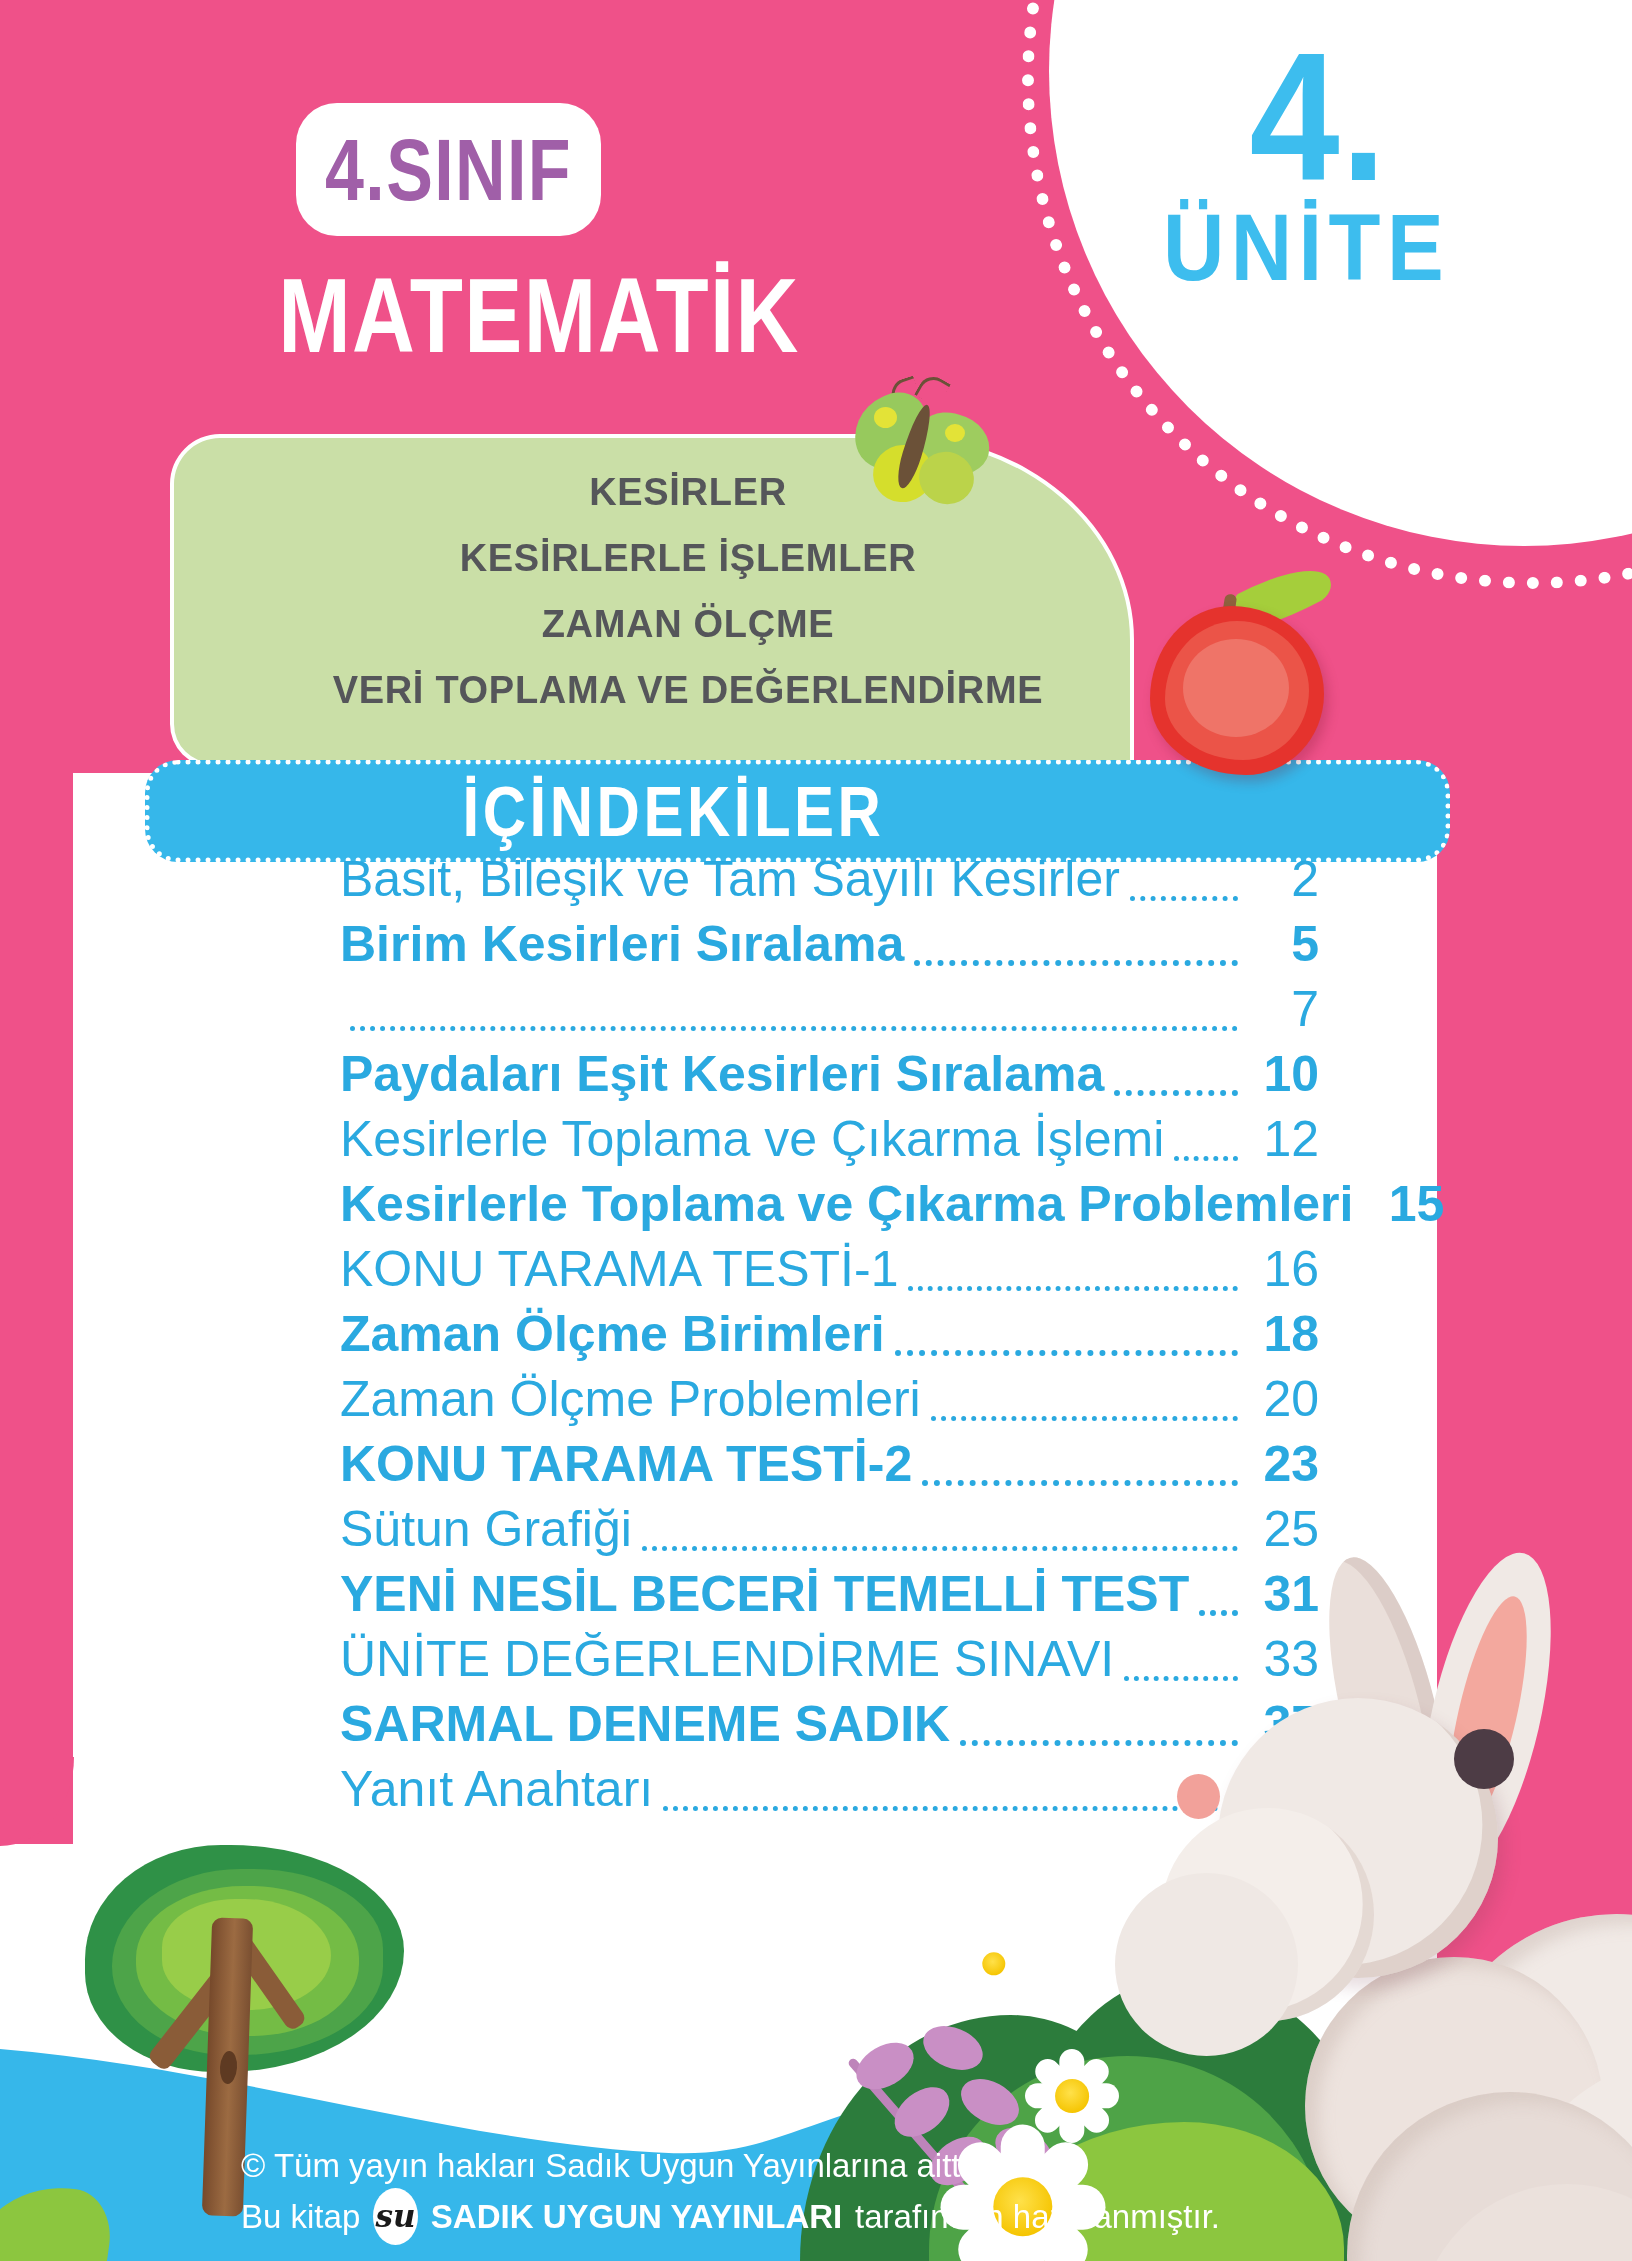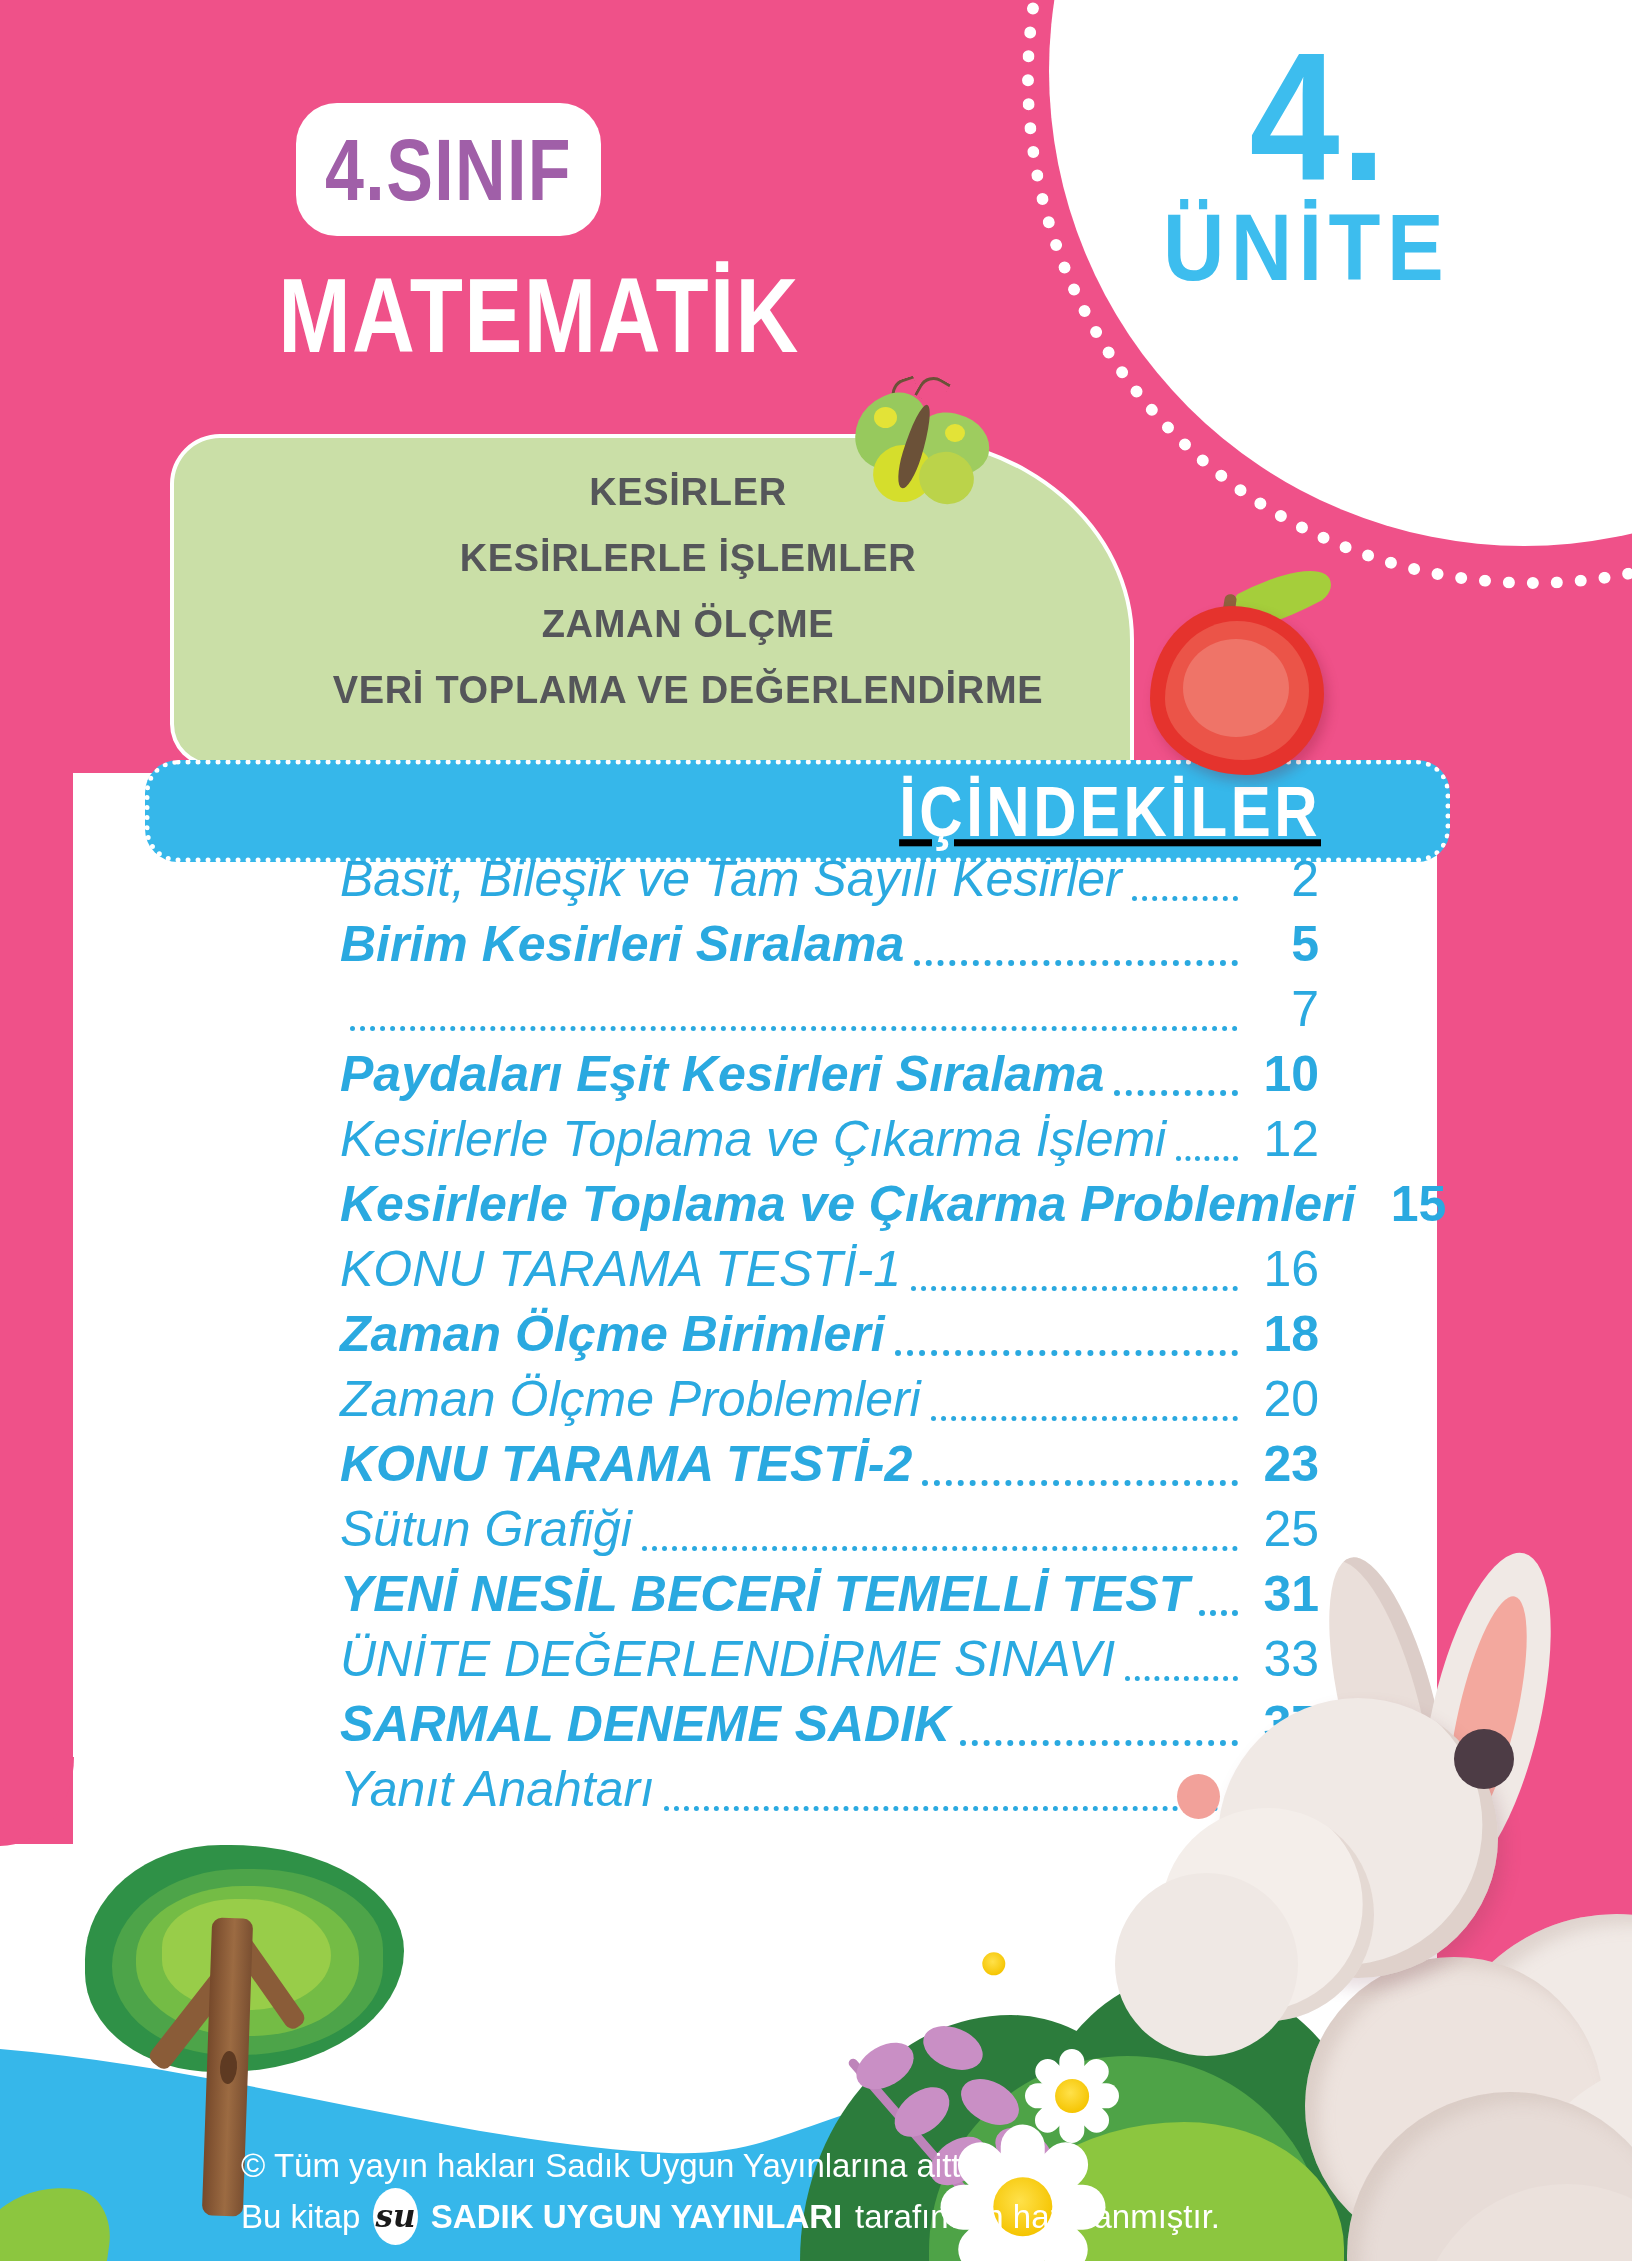--- a/index.html
+++ b/index.html
@@ -57,42 +57,42 @@
 
   
   .panel-main{left:73px; top:773px; width:1364px; height:1074px; background:#fff;}
   .panel-ext{left:0; top:1844px; width:1437px; height:418px; background:#fff;}
   .pink-corner{left:0; top:1757px; width:74px; height:89px; background:#EF5189;
     border-radius:0 0 100% 0;}
 
   
   .contents-banner{left:145px; top:760px; width:1305px; height:102px; background:#36B7EA;
     border:5.7px dotted #fff; box-sizing:border-box; border-radius:33px;
-    display:flex; align-items:center; justify-content:flex-end;text-decoration:underline;}
+    display:flex; align-items:center; justify-content:center;}
   .contents-banner span{font-size:60px; font-weight:800; color:#fff; letter-spacing:3.5px;
     transform:translateX(-124px) scaleY(1.18);}
 
   
   .apple{left:1150px; top:606px; width:174px; height:169px;}
   .apple .a1{position:absolute; inset:0; background:#E5332D;
     border-radius:47% 53% 45% 55% / 55% 52% 48% 45%; box-shadow:4.3px 7px 11.3px rgba(120,20,40,.25);}
   .apple .a2{position:absolute; inset:15px; background:#EB5448;
     border-radius:50% 50% 46% 54% / 56% 50% 50% 44%;}
   .apple .a3{position:absolute; inset:33px 35px 38px 33px; background:#EF7468; border-radius:50%;}
   .apple-leaf{left:1234px; top:573px; width:98px; height:45px; background:#A5CE3B;
     border-radius:10% 90% 20% 80% / 65% 65% 35% 35%; transform:rotate(-28deg);}
   .apple-stem{left:1222px; top:594px; width:12px; height:43px; background:#8F613E;
     border-radius:5.7px; transform:rotate(9deg);}
 
   
   .toc{left:340px; top:850px; width:979px;}
   .toc-row{display:flex; align-items:baseline; height:65px; color:#2AA9E0;
     font-size:50px; font-weight:400;}
   .toc-row.bold{font-weight:700;}
-  .toc-label{white-space:nowrap;font-style:italic;}
+  .toc-label{white-space:nowrap;}
   .toc-leader{flex:1; border-bottom:5.7px dotted #2AA9E0; margin:0 10px;
     align-self:flex-end; transform:translateY(-14px);}
   .toc-row.bold .toc-leader{border-bottom-width:6.4px;}
   .toc-page{min-width:71px; text-align:right;}
 
   
   .footer-svg{left:0; top:2024px;}
   .footer-text{left:241px; top:2143px; color:#fff; font-size:33px; line-height:45px;}
   .footer-line{display:flex; align-items:center; gap:12.8px; white-space:nowrap;}
   .pub-logo{display:inline-flex; align-items:center; justify-content:center;

